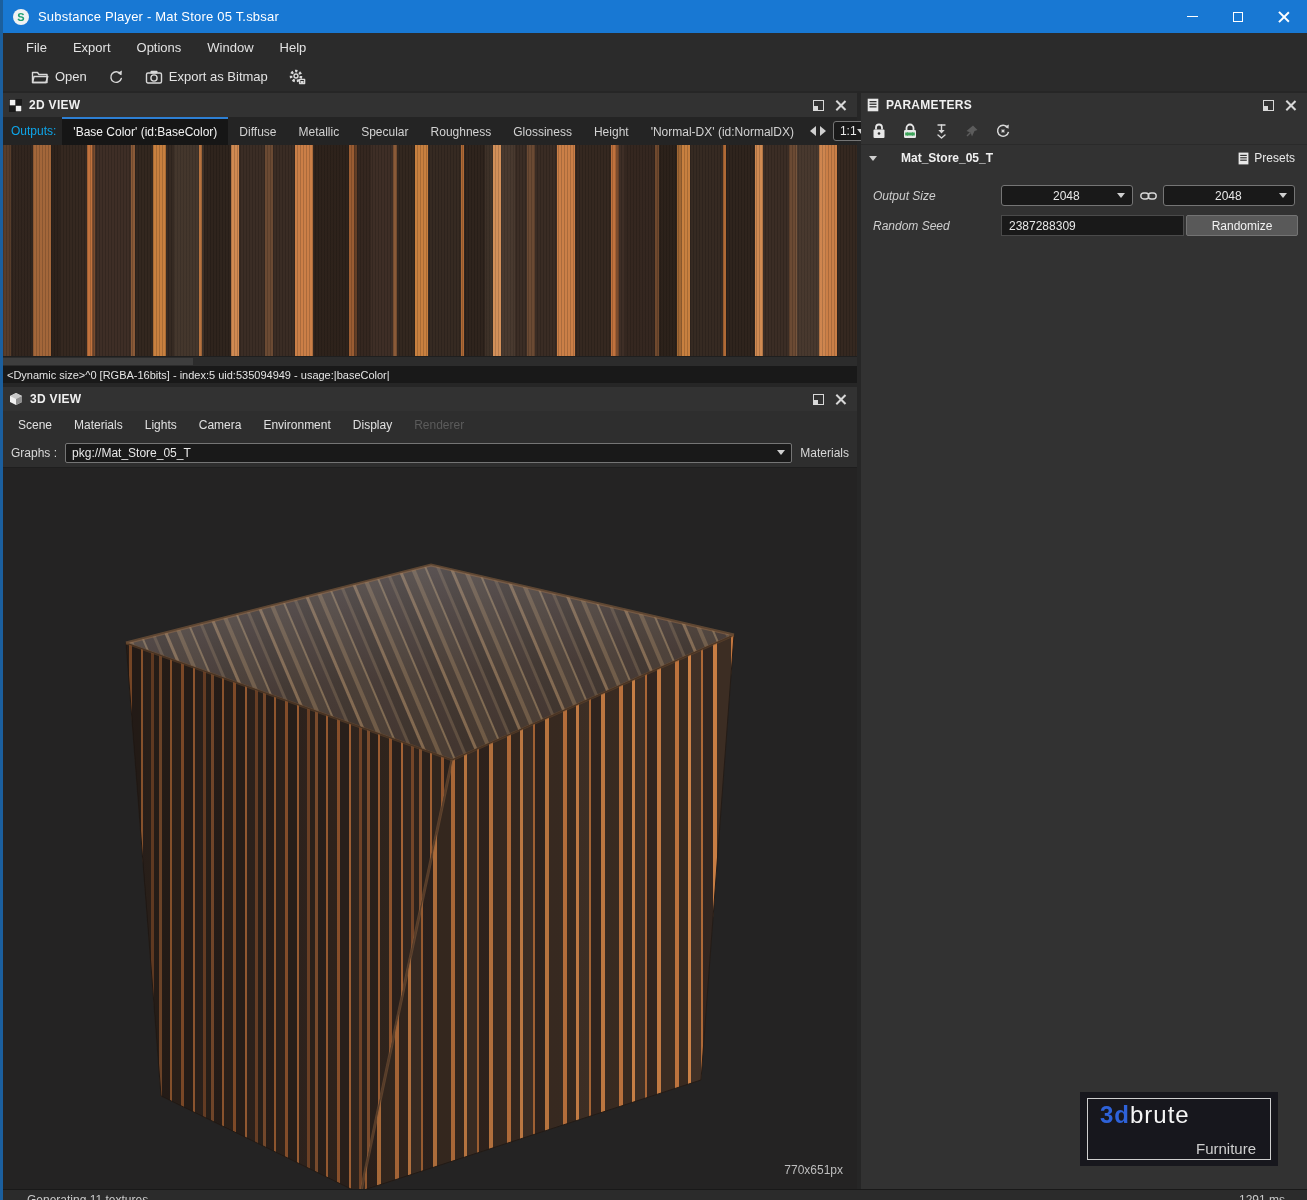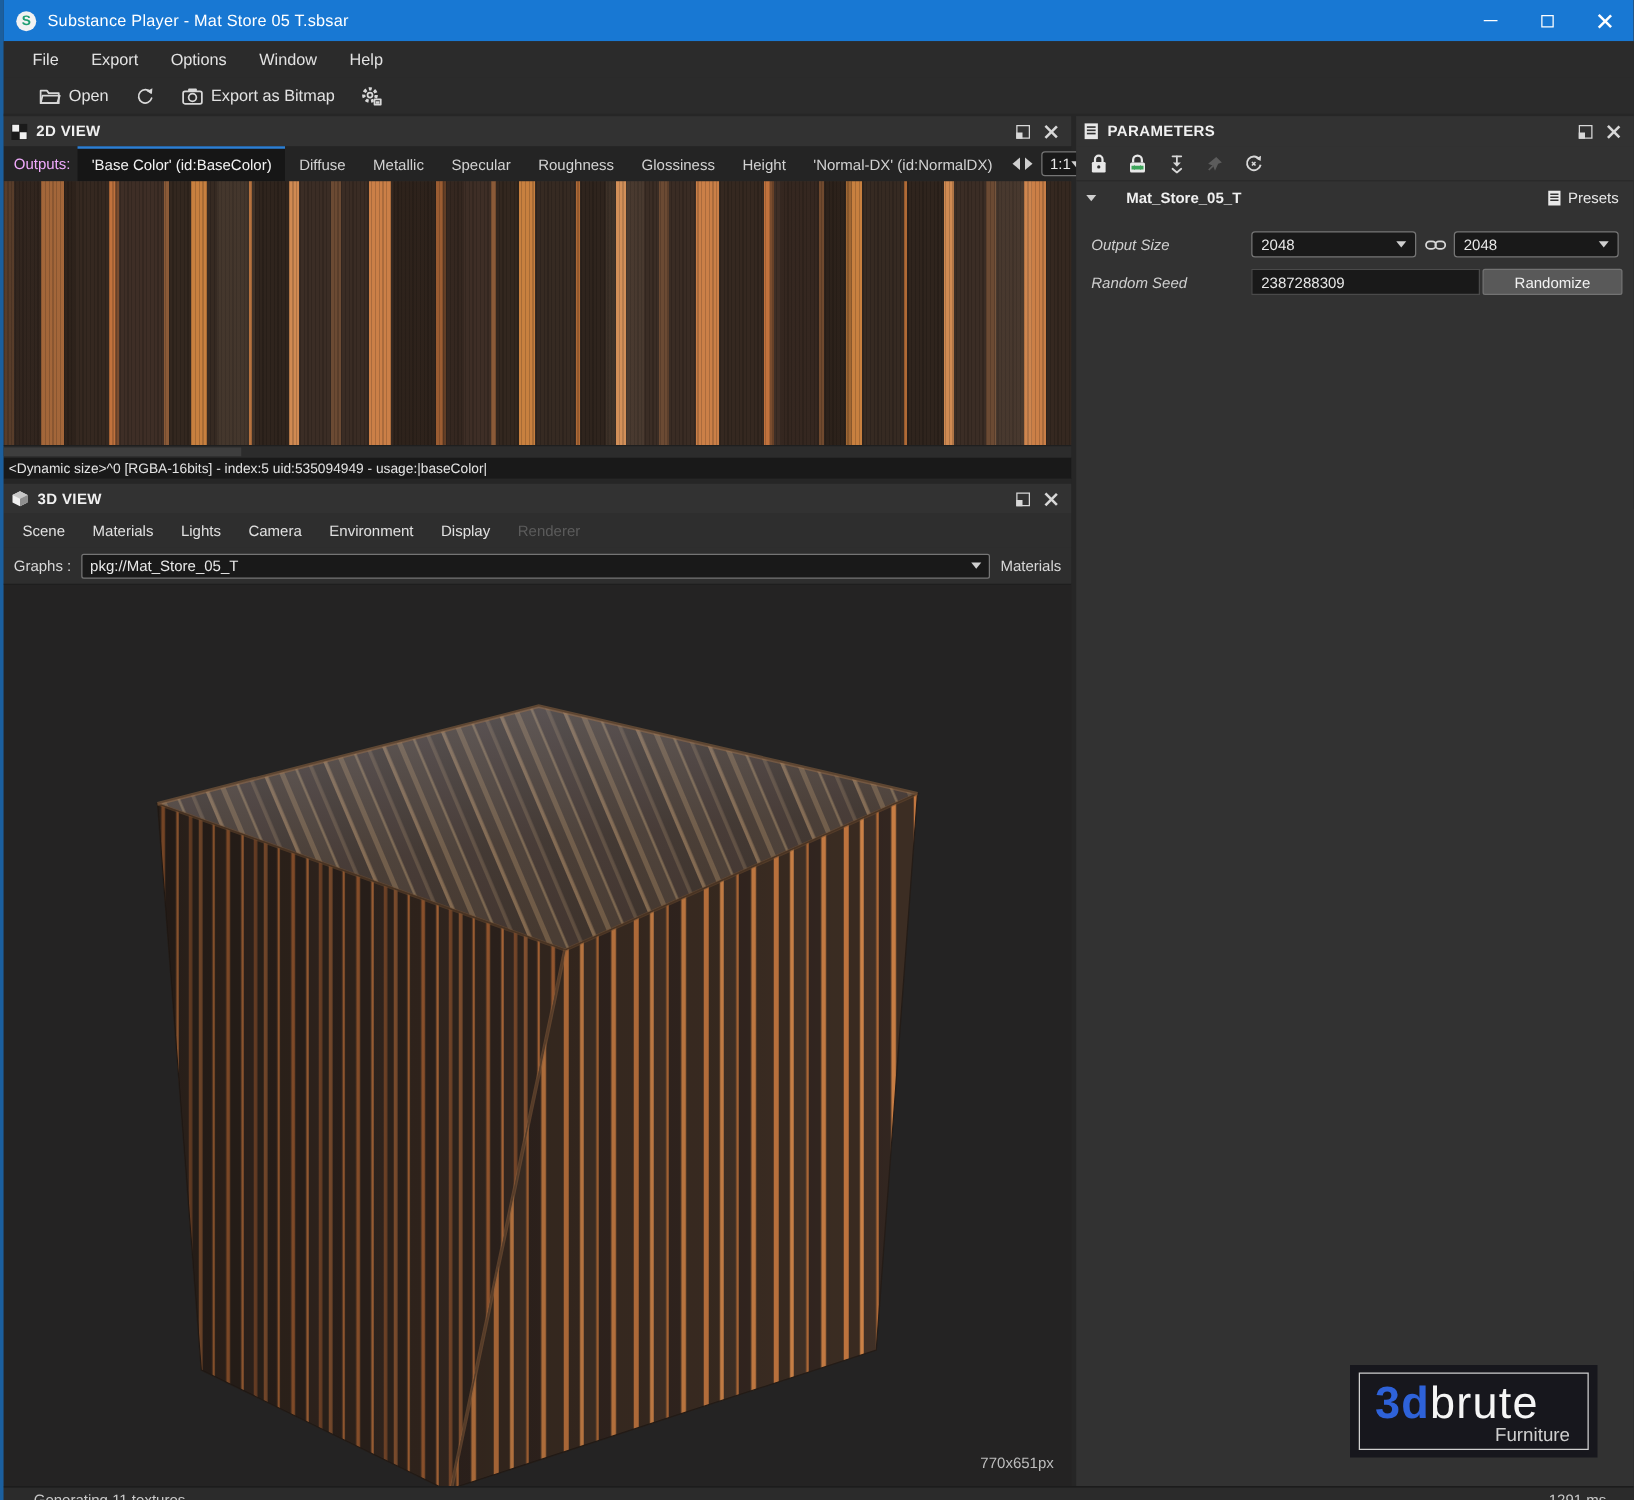--- a/index.html
+++ b/index.html
@@ -37,21 +37,21 @@
   .ph-btn { width:22px; height:18px; display:flex; align-items:center; justify-content:center; }
   .float-ic { position:relative; width:11px; height:11px; border:1px solid #d8d8d8; }
   .float-ic::after { content:""; position:absolute; left:-1px; bottom:-1px; width:5px; height:5px; background:#d8d8d8; }
   .close-ic { position:relative; width:11px; height:11px; }
   .close-ic::before,.close-ic::after { content:""; position:absolute; left:5px; top:-1px; width:1.5px; height:13px; background:#d8d8d8; }
   .close-ic::before { transform:rotate(45deg); }
   .close-ic::after { transform:rotate(-45deg); }
 
   
   .outputs-bar { height:28px; background:#242424; display:flex; align-items:stretch; font-size:12px; color:#d2d2d2; flex:0 0 auto; }
-  .outputs-label { align-self:center; color:#f0abfc; padding:0 6px 0 8px; }
+  .outputs-label { align-self:center; color:#0ea5e9; padding:0 6px 0 8px; }
   .out-tab { display:flex; align-items:center; padding:0 11px; border-top:2px solid transparent; white-space:nowrap; }
   .out-tab.selected { background:#161616; border-top:2px solid #2d7fd3; color:#f2f2f2; }
   .tab-scroll { display:flex; align-items:center; gap:4px; padding:0 5px; }
   .tri-left { width:0; height:0; border-top:5px solid transparent; border-bottom:5px solid transparent; border-right:6px solid #cfcfcf; }
   .tri-right { width:0; height:0; border-top:5px solid transparent; border-bottom:5px solid transparent; border-left:6px solid #cfcfcf; }
   .zoom-select { align-self:center; width:58px; height:20px; background:#191919; border:1px solid #757575; border-radius:3px; display:flex; align-items:center; padding:0 6px; color:#e8e8e8; margin-left:2px; }
   .zoom-select span { flex:1; }
   .caret-down { width:0; height:0; border-left:4px solid transparent; border-right:4px solid transparent; border-top:5px solid #cfcfcf; }
   .display-opts { align-self:center; display:flex; align-items:center; margin:0 6px 0 6px; gap:2px; }
 
@@ -89,29 +89,29 @@
   
   .param-toolbar { height:28px; display:flex; align-items:center; gap:7px; padding:0 6px; background:#323232; border-bottom:1px solid #2a2a2a; flex:0 0 auto; }
   .ptool { width:24px; height:22px; display:flex; align-items:center; justify-content:center; }
   .graph-row { height:26px; display:flex; align-items:center; color:#f0f0f0; font-size:12px; font-weight:bold; padding:0 8px; gap:24px; flex:0 0 auto; }
   .graph-row .gname { flex:1; }
   .presets-btn { display:flex; align-items:center; gap:5px; font-weight:normal; color:#e8e8e8; padding:2px 4px; }
   .param-rows { padding:14px 8px 0 12px; display:flex; flex-direction:column; gap:9px; font-size:12px; }
   .param-row { display:flex; align-items:center; height:21px; }
   .param-label { width:128px; font-style:italic; color:#cfcfcf; }
   .pselect { width:132px; height:21px; background:#191919; border:1px solid #757575; border-radius:3px; display:flex; align-items:center; padding:0 7px; color:#e8e8e8; }
-  .pselect span { flex:1; }
+  .pselect span { flex:1;margin-left:44px; }
   .link-box { width:30px; display:flex; align-items:center; justify-content:center; }
   .seed-input { width:183px; height:21px; background:#191919; border:1px solid #4a4a4a; color:#e8e8e8; display:flex; align-items:center; padding:0 7px; }
   .randomize-btn { width:112px; height:21px; margin-left:2px; background:#595959; border:1px solid #737373; border-radius:2px; color:#f2f2f2; display:flex; align-items:center; justify-content:center; }
 
   
   .logo { position:absolute; left:1077px; top:1092px; width:198px; height:74px; background:#17171d; display:flex; align-items:center; justify-content:center; }
   .logo .inner { width:184px; height:62px; border:1px solid #cfcfcf; position:relative; }
-  .logo .brand { position:absolute; left:12px; top:2px; font-size:36px; font-weight:bold; letter-spacing:1px; }
+  .logo .brand { position:absolute; left:12px; top:2px; font-size:24px; font-weight:bold; letter-spacing:1px; }
   .logo .b-blue { color:#2e62d9; }
   .logo .b-white { color:#f5f5f5; font-weight:normal; }
   .logo .subtitle { position:absolute; right:14px; bottom:2px; color:#cfcfcf; font-size:15px; font-weight:300; }
 
   svg .st { fill:none; stroke:#d8d8d8; stroke-width:1.4; stroke-linecap:round; stroke-linejoin:round; }
   svg .fl { fill:#d8d8d8; stroke:none; }
 </style>
 </head>
 <body>
 

